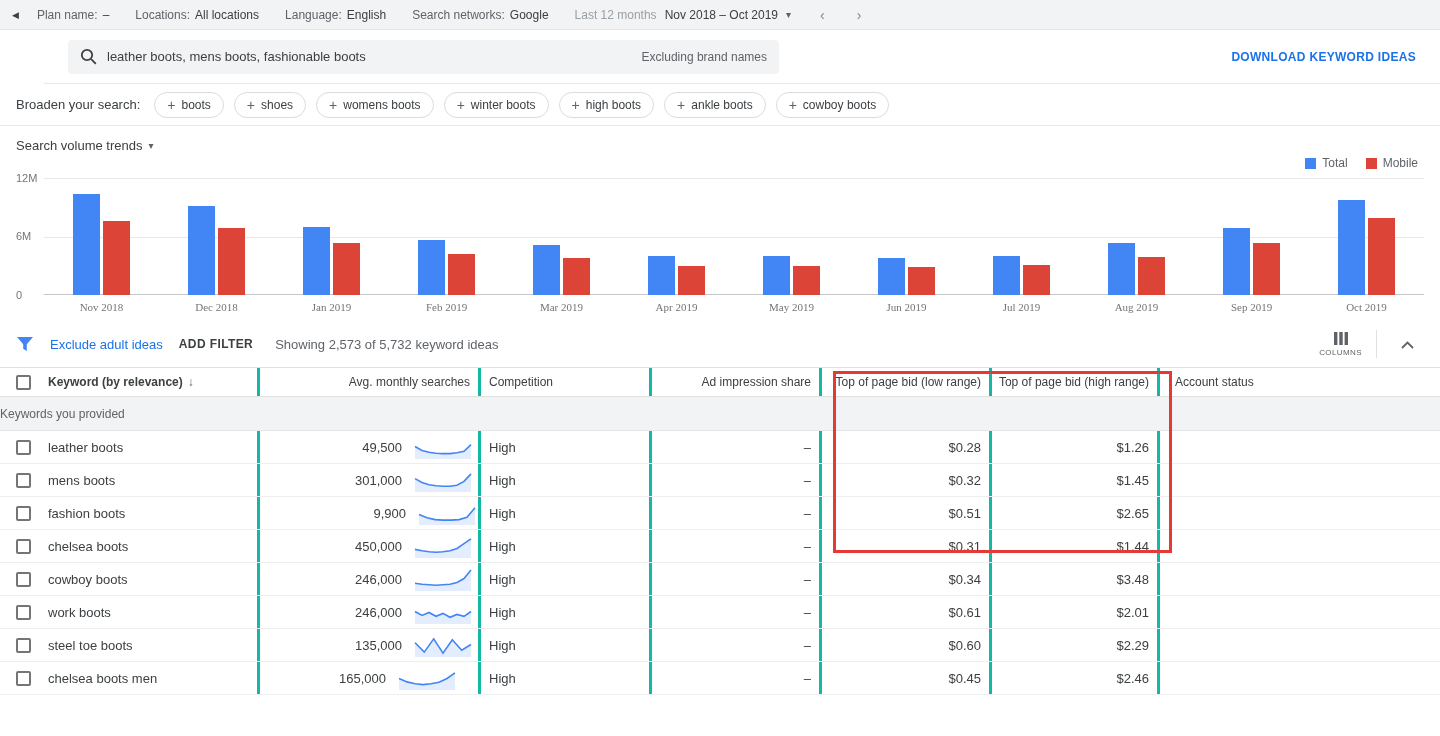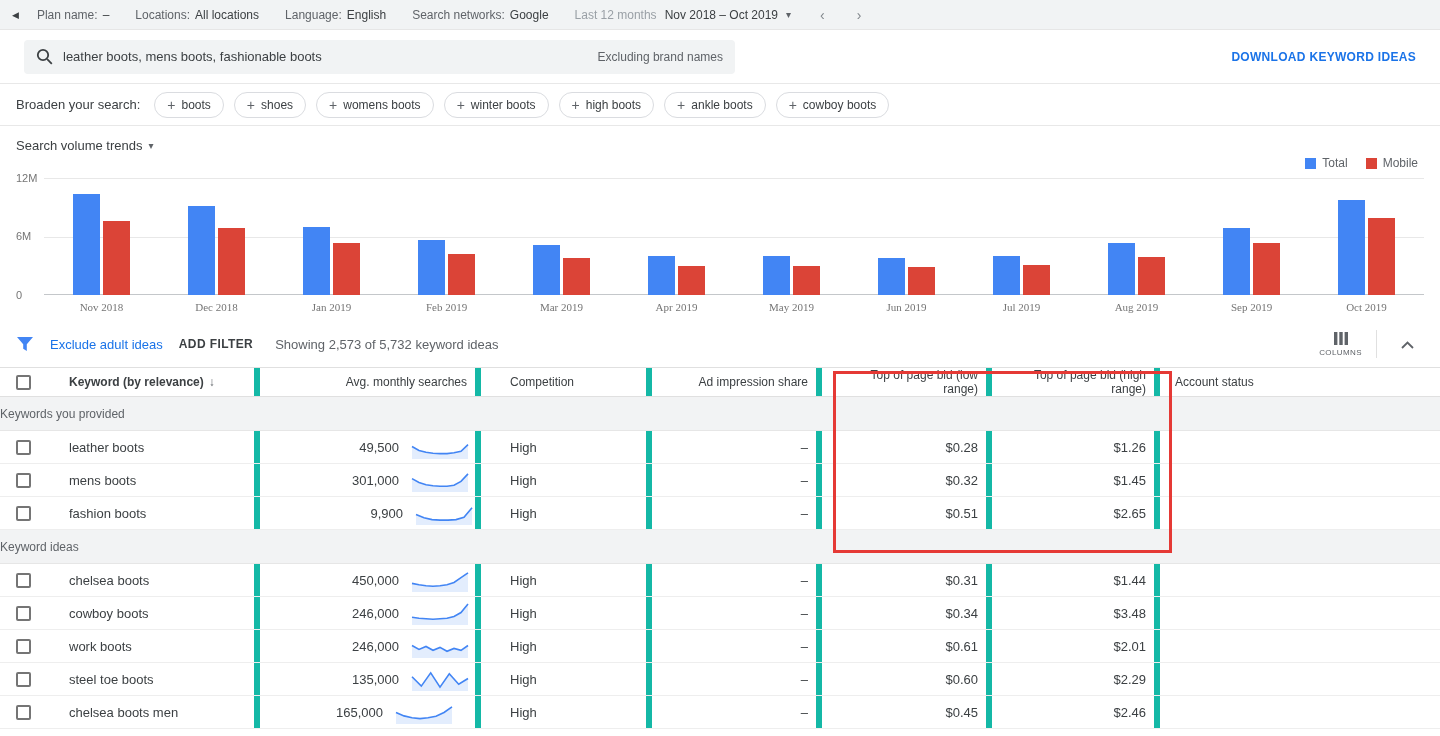--- a/index.html
+++ b/index.html
@@ -12,21 +12,21 @@
   .tb-items { display:flex; gap:26px; }
   .tb-item { display:flex; gap:5px; cursor:pointer; }
   .tb-label { color:#5f6368; }
   .tb-value { color:#3c4043; }
   .tb-date { display:flex; align-items:center; gap:8px; }
   .tb-date .muted { color:#9aa0a6; }
   .tb-date .caret { font-size:10px; color:#5f6368; cursor:pointer; }
   .tb-nav { font-size:14px; color:#80868b; cursor:pointer; padding:0 3px; }
 
   
-  .searchrow { height:54px; display:flex; align-items:center; padding-left:24px; border-bottom:1px solid #e8e8e8; background:#fff; }
+  .searchrow { height:54px; display:flex; align-items:center; padding-left:24px; border-bottom:1px solid #e8e8e8; background:#fff;margin-left:44px; }
   .searchbox { width:711px; height:34px; background:#f1f3f4; border-radius:4px; display:flex; align-items:center; padding:0 12px; gap:10px; cursor:text; }
   .query { font-size:13px; color:#3c4043; }
   .excluding { margin-left:auto; font-size:12px; color:#5f6368; }
   .download { margin-left:auto; margin-right:24px; color:#1a73e8; font-size:12px; font-weight:bold; letter-spacing:.3px; cursor:pointer; }
 
   
   .broaden { height:42px; display:flex; align-items:center; padding:0 16px; gap:14px; border-bottom:1px solid #e8e8e8; }
   .broaden-label { font-size:13px; color:#3c4043; }
   .chips { display:flex; gap:10px; }
   .chip { display:flex; align-items:center; gap:6px; height:26px; padding:0 12px; border:1px solid #dadce0; border-radius:16px; background:#fff; font-size:12px; color:#3c4043; cursor:pointer; font-family:inherit; }
@@ -57,21 +57,21 @@
   .showing { font-size:13px; color:#5f6368; margin-left:6px; }
   .fb-right { margin-left:auto; display:flex; align-items:center; gap:14px; }
   .columns-btn { display:flex; flex-direction:column; align-items:center; gap:3px; cursor:pointer; color:#5f6368; font-size:8px; letter-spacing:.4px; }
   .vdiv { width:1px; height:28px; background:#e0e0e0; }
   .collapse { cursor:pointer; padding:4px 10px; }
 
   
   .grid { display:grid; grid-template-columns:48px 212px 221px 171px 170px 170px 168px 1fr; align-items:center; }
   .thead { height:30px; border-top:1px solid #e0e0e0; border-bottom:1px solid #e0e0e0; font-size:12px; color:#3c4043; }
   .cell { height:100%; display:flex; align-items:center; }
-  .bdr { border-right:6px solid #14b8a6;margin-left:21px; }
+  .bdr { border-right:3px solid #14b8a6; }
   .c-check { padding-left:16px; }
   .c-kw { padding-left:0; }
   .c-right { justify-content:flex-end; padding-right:8px; text-align:right; }
   .c-comp { padding-left:8px; }
   .c-status { padding-left:15px; }
   .h-kw { font-weight:bold; gap:5px; }
   .sort { color:#5f6368; font-weight:normal; }
   .checkbox { width:15px; height:15px; border:2px solid #757575; border-radius:2px; display:inline-block; background:#fff; cursor:pointer; }
   .section-row { height:34px; display:flex; align-items:center; background:#f2f3f4; border-bottom:1px solid #e6e6e6; font-size:12px; color:#5f6368; }
   .trow { height:33px; border-bottom:1px solid #eeeeee; font-size:13px; color:#3c4043; }
@@ -344,21 +344,20 @@
               <path d="M1.0 14.4 L9.0 17.7 L17.0 19.6 L25.0 20.1 L33.0 20.1 L41.0 19.6 L49.0 17.3 L57.0 7.8" fill="none" stroke="#4285f4" stroke-width="1.6"></path>
             </svg>
           </span>
         </div>
         <div class="cell c-comp bdr">High</div>
         <div class="cell c-right bdr">–</div>
         <div class="cell c-right bdr">$0.51</div>
         <div class="cell c-right bdr">$2.65</div>
         <div class="cell c-status"></div>
       </div>
-      <div class="section-row">Keyword ideas</div>
       <div class="grid trow">
         <div class="cell c-check">
           <span class="checkbox"></span>
         </div>
         <div class="cell c-kw bdr">chelsea boots</div>
         <div class="cell bdr" style="padding-right:4px">
           <span class="num">450,000</span>
           <span class="spark">
             <svg width="58" height="26" viewBox="0 0 58 26">
               <path d="M1.0 16.4 L8.0 17.7 L15.0 18.8 L22.0 19.2 L29.0 18.8 L36.0 17.7 L43.0 15.4 L50.0 10.7 L57.0 5.9 L57 25 L1 25 Z" fill="rgba(66,133,244,0.15)"></path>

